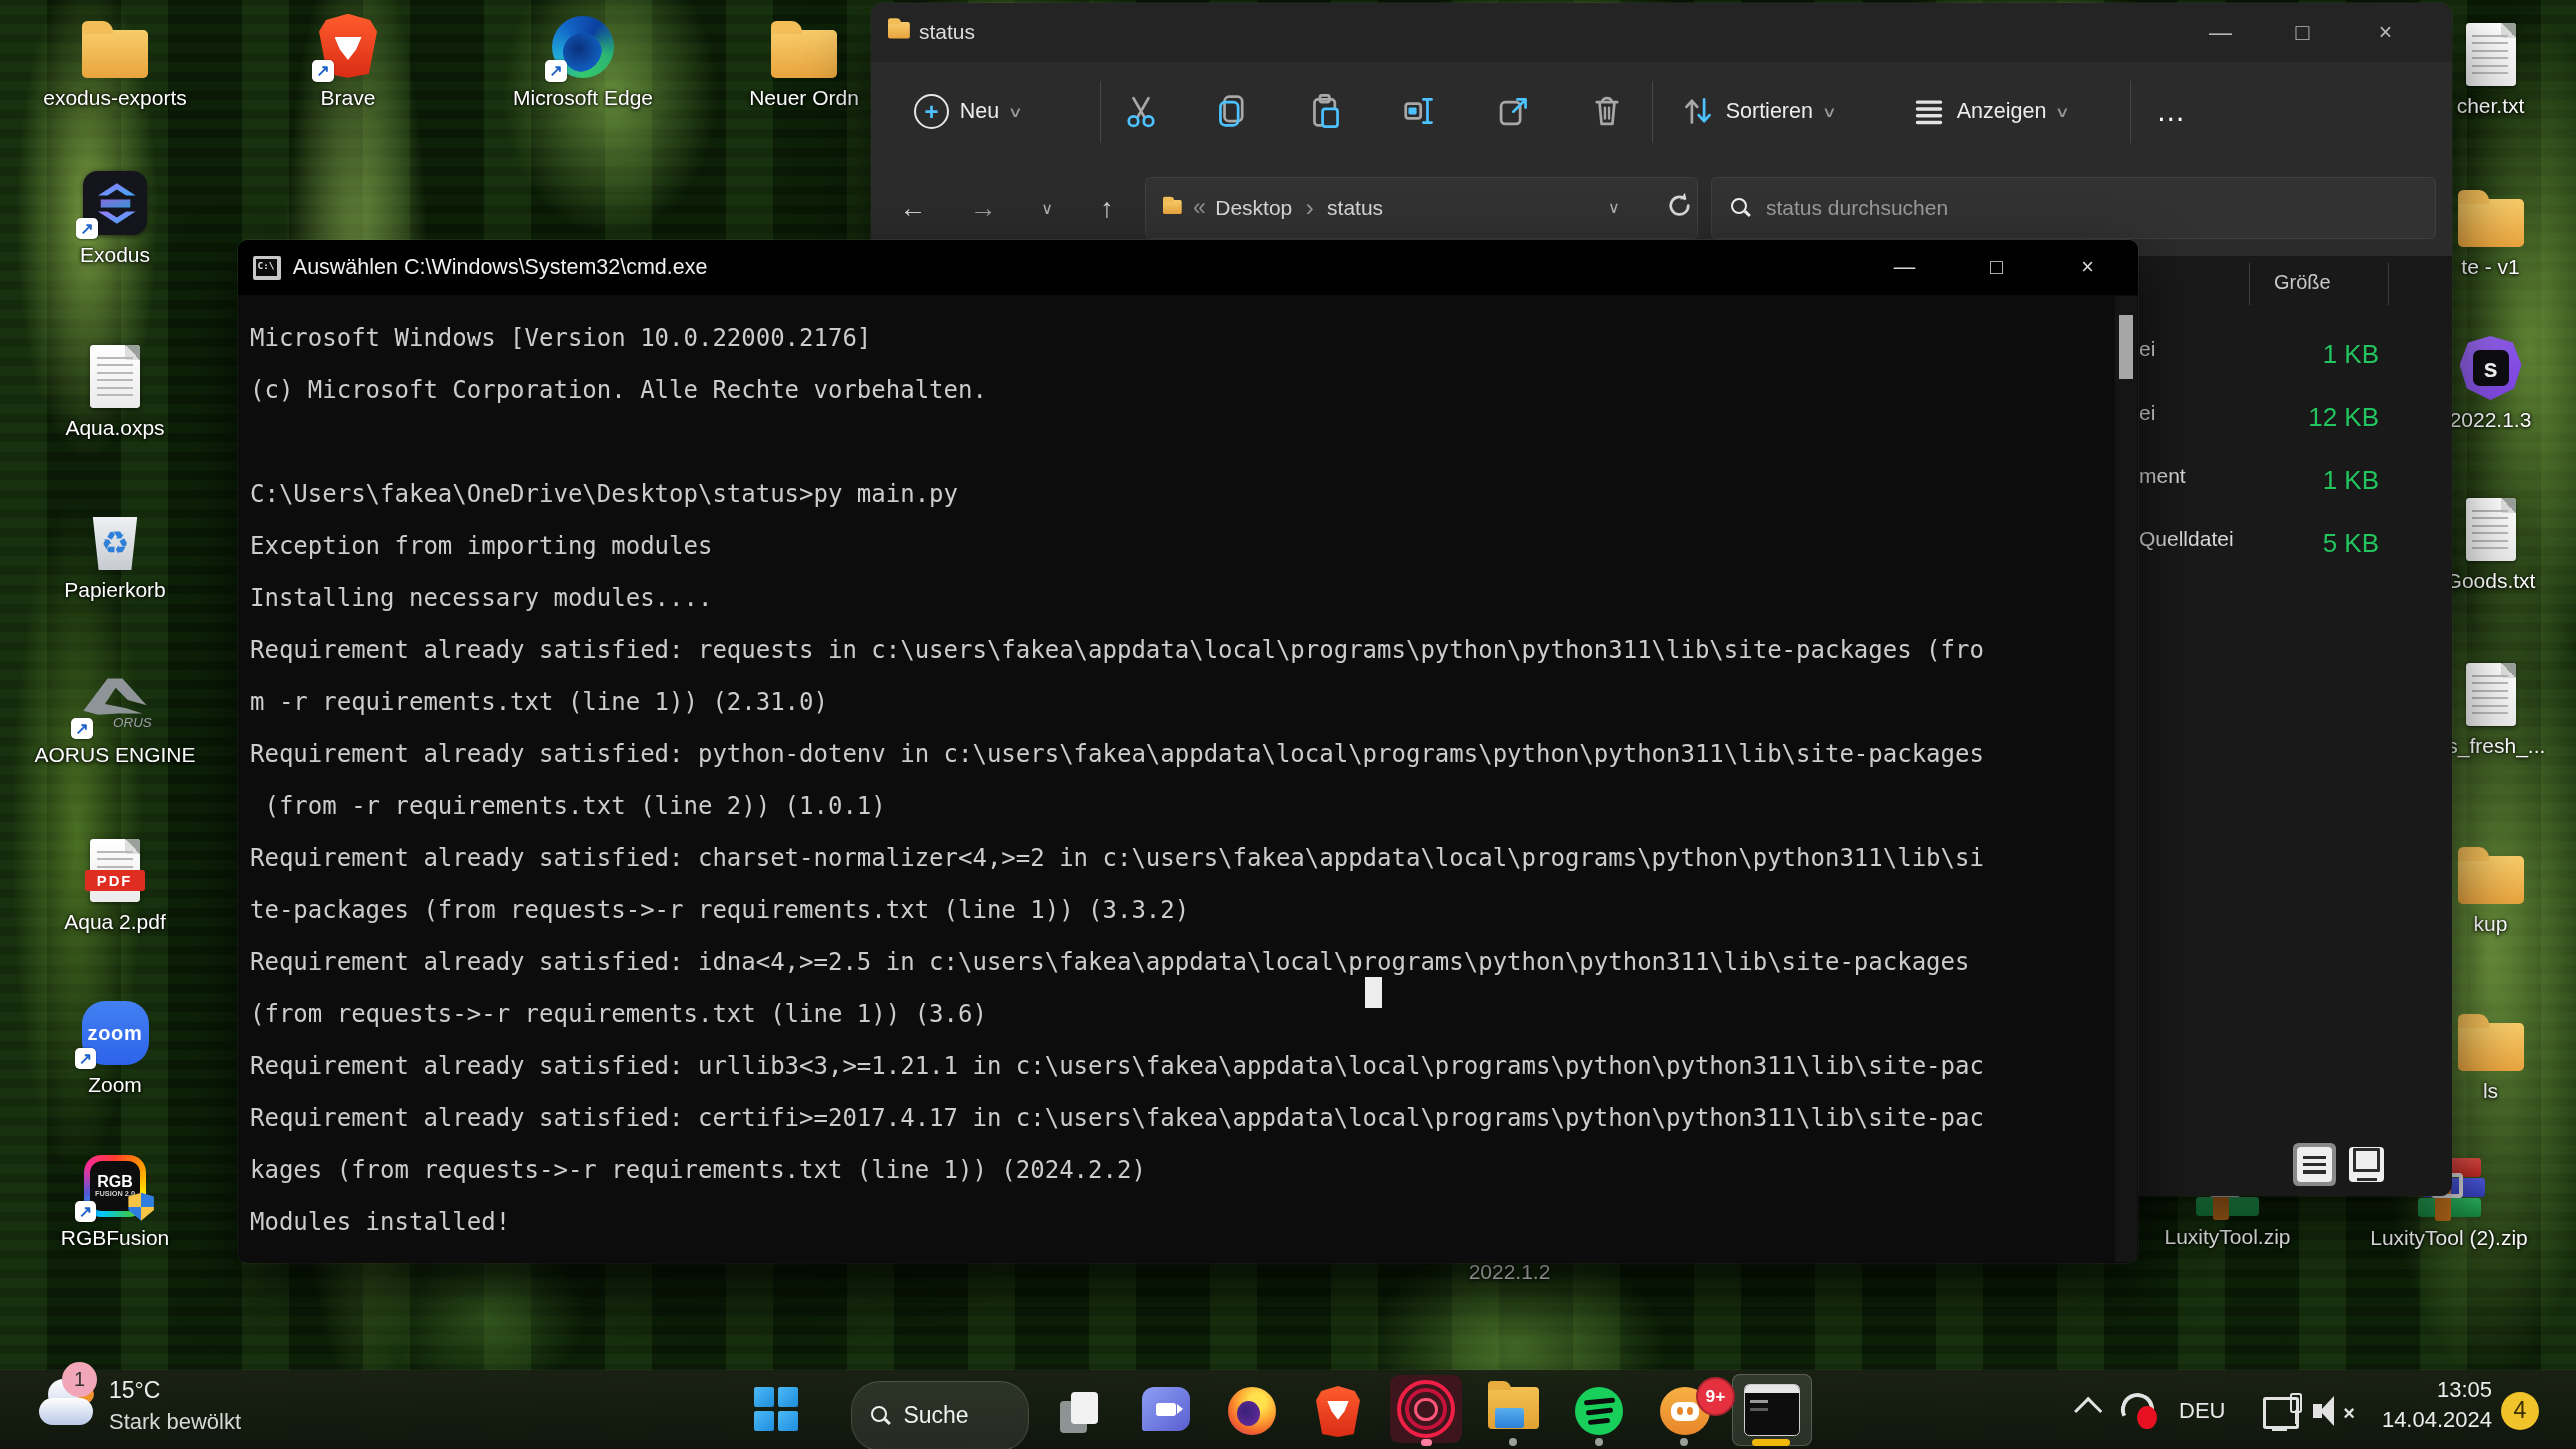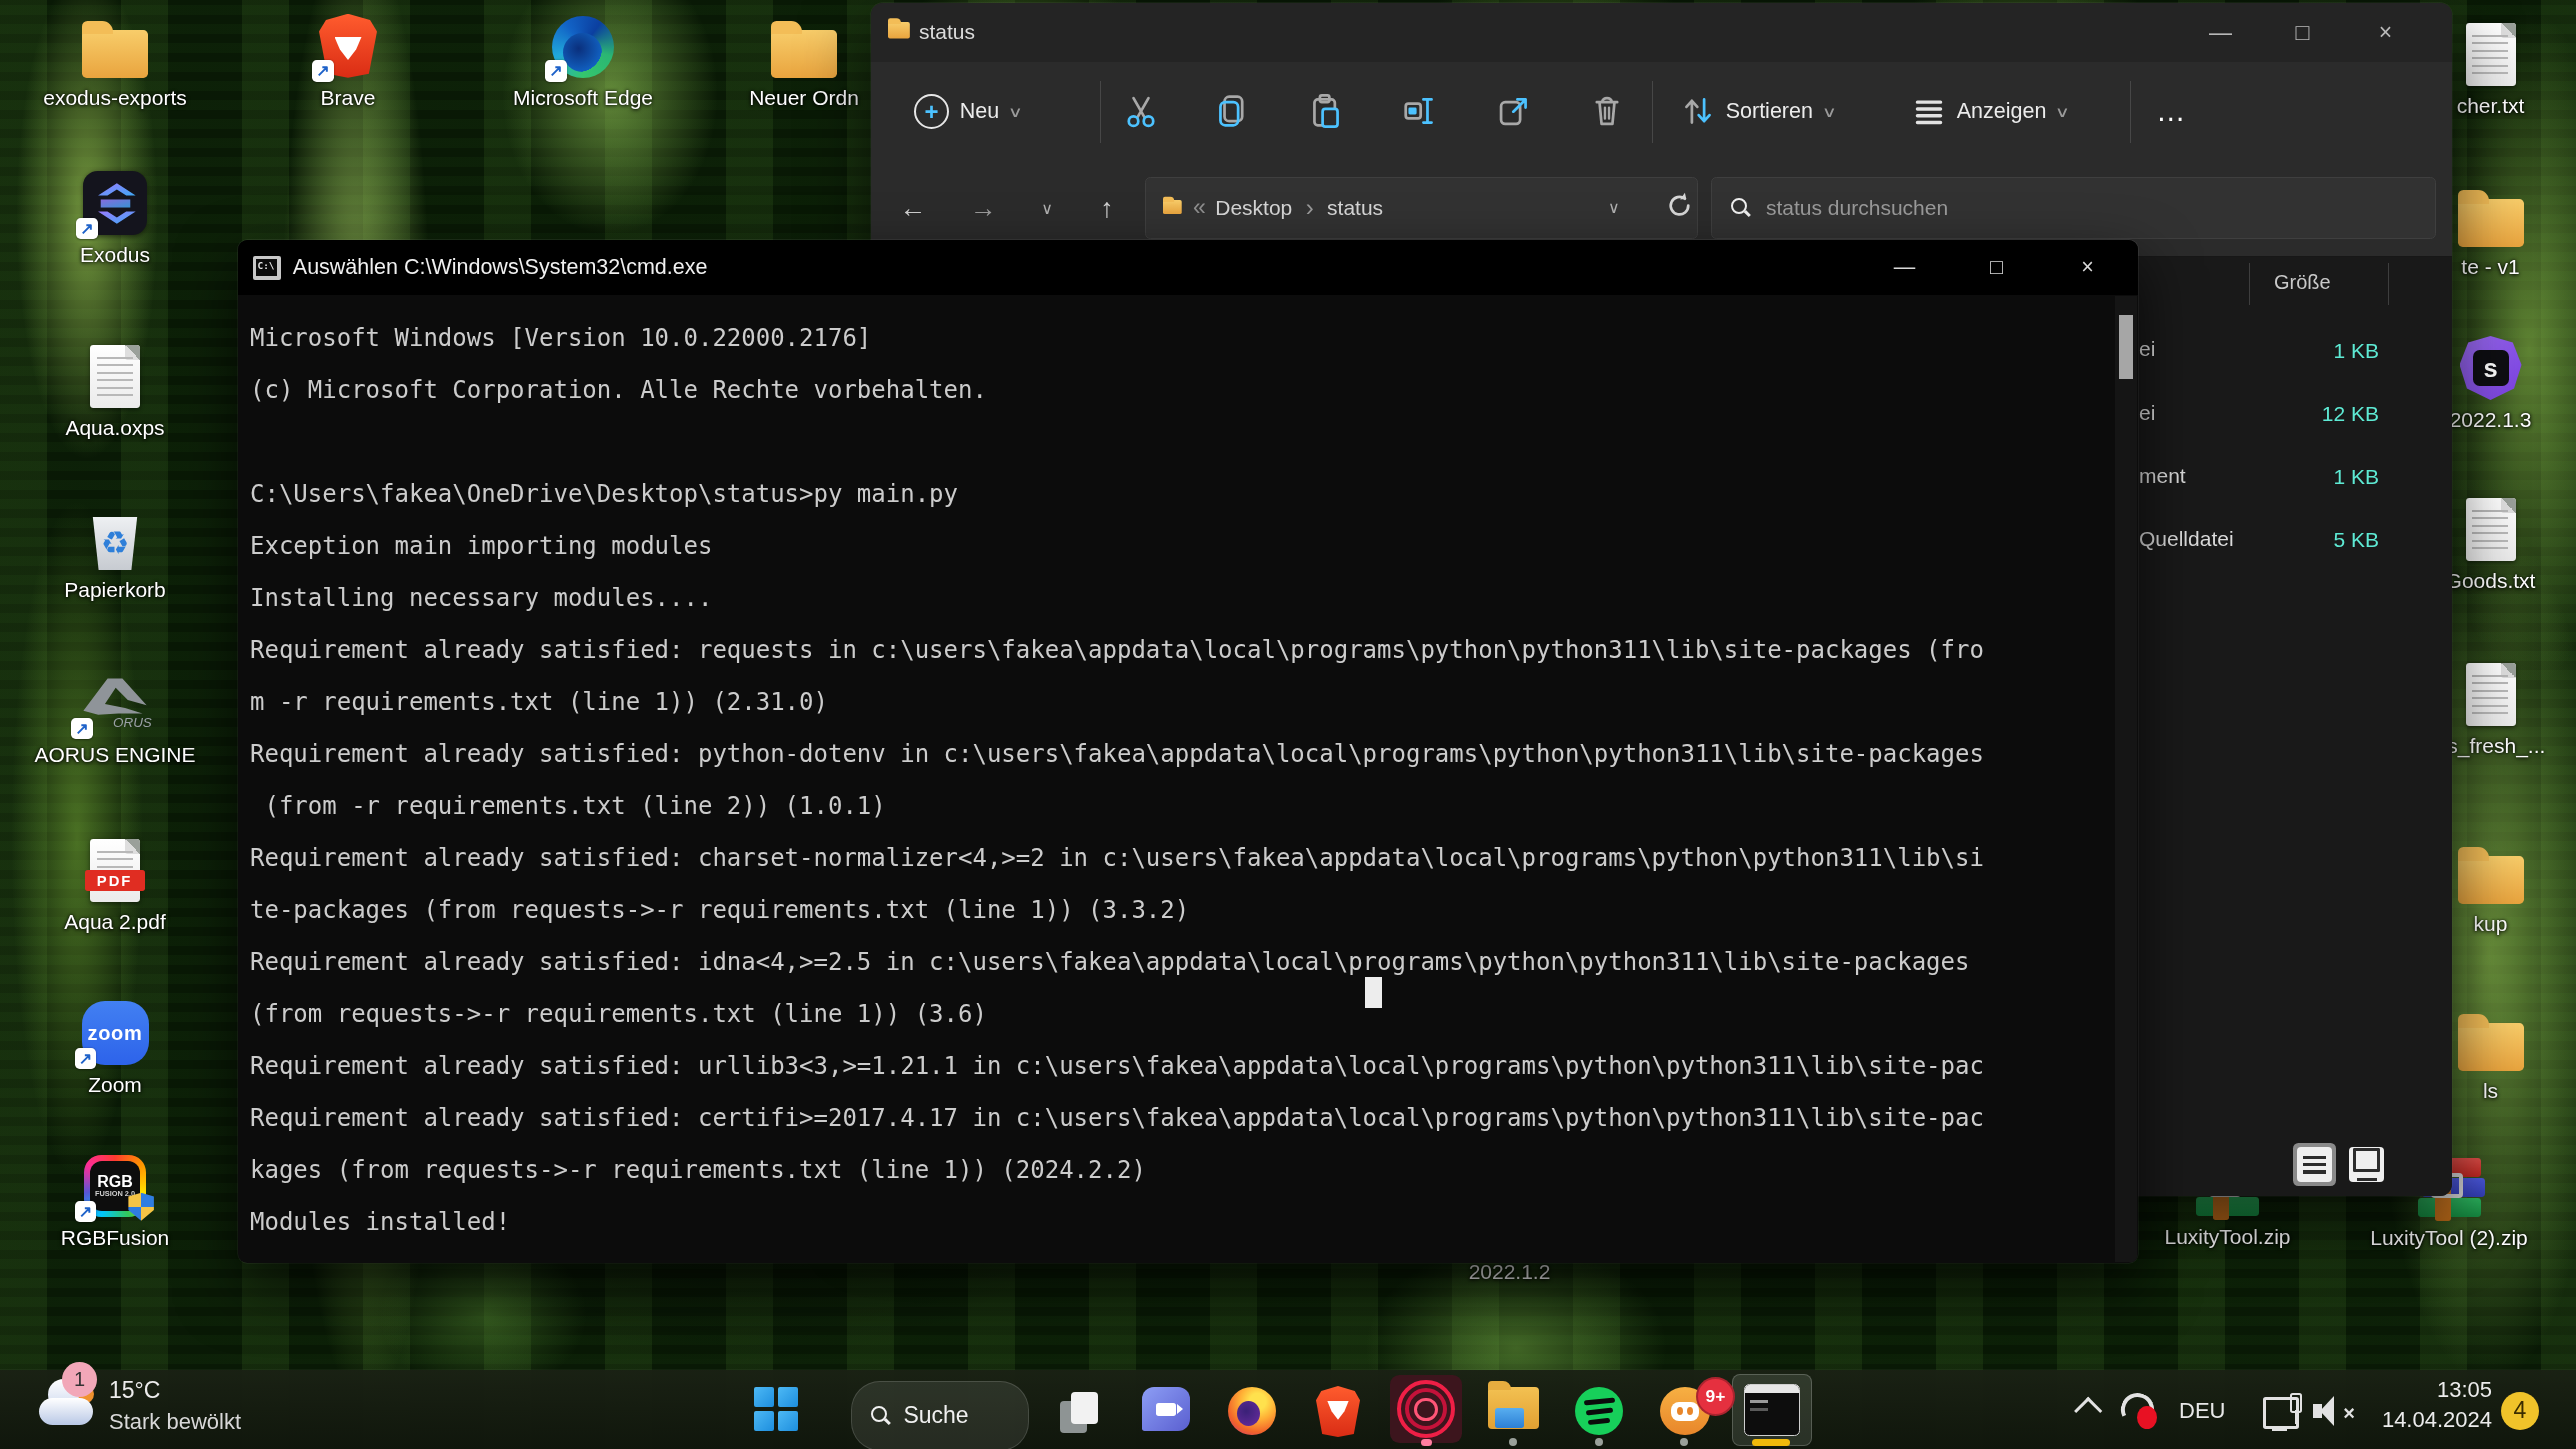--- a/index.html
+++ b/index.html
@@ -102,21 +102,21 @@
     display:flex;align-items:center;justify-content:center;font-weight:bold;}
   .ex-navbar{position:absolute;left:0;top:158px;right:0;height:95px;background:#2b2b2b;border-bottom:1.3px solid #171717;}
   .navarrow{position:absolute;top:0;height:95px;width:54px;display:flex;align-items:center;justify-content:center;
     color:#cfcfcf;font-size:27px;}
   .navbox{position:absolute;top:16px;height:60px;background:#323232;border:1.3px solid #3f3f3f;border-radius:5.4px;
     display:flex;align-items:center;color:#d6d6d6;font-size:21px;}
   .ex-content{position:absolute;left:0;top:254px;right:0;bottom:0;background:#191919;}
   .colsep{position:absolute;top:6.7px;width:1.3px;height:42px;background:#3e3e3e;}
   .colhead{position:absolute;top:14.8px;font-size:20px;color:#c9c9c9;}
   .frow{position:absolute;height:40px;display:flex;align-items:center;color:#dadada;font-size:21px;}
-  .fsize{position:absolute;text-align:right;width:134px;color:#5eead4;font-size:21px;}
+  .fsize{position:absolute;text-align:right;width:134px;color:#22c55e;font-size:26px;}
   .viewtoggles{position:absolute;right:64px;bottom:9.4px;display:flex;gap:9.4px;}
   .vt{width:43px;height:43px;border-radius:5.4px;display:flex;align-items:center;justify-content:center;}
   .vt.sel{background:#8a8a8a;}
   .vt .pad{width:35px;height:35px;border-radius:4px;background:#efefef;display:flex;align-items:center;justify-content:center;flex-direction:column;gap:4px;}
   .vt .ln{width:23px;height:3.4px;background:#2c2c2c;}
   .vt .bigsq{width:21.5px;height:17.4px;border:3.4px solid #2c2c2c;border-radius:1.3px;margin-bottom:2.7px;}
 
   
   #cmd{position:absolute;left:238px;top:240px;width:1900px;height:1023px;z-index:20;background:#0c0c0c;
     border-radius:9.4px;box-shadow:0 24px 60px rgba(0,0,0,.7),0 0 0 0.7px rgba(255,255,255,.10);overflow:hidden;}
@@ -571,21 +571,21 @@
       <div class="cmd-title">Auswählen C:\Windows\System32\cmd.exe</div>
       <div class="cmdcap" style="left:1623px;">—</div>
       <div class="cmdcap" style="left:1715px;">□</div>
       <div class="cmdcap" style="left:1806px;">×</div>
     </div>
     <div class="term">
       <div class="tline">Microsoft Windows [Version 10.0.22000.2176]</div>
       <div class="tline">(c) Microsoft Corporation. Alle Rechte vorbehalten.</div>
       <div class="tline"></div>
       <div class="tline">C:\Users\fakea\OneDrive\Desktop\status&gt;py main.py</div>
-      <div class="tline">Exception main importing modules</div>
+      <div class="tline">Exception from importing modules</div>
       <div class="tline">Installing necessary modules....</div>
       <div class="tline">Requirement already satisfied: requests in c:\users\fakea\appdata\local\programs\python\python311\lib\site-packages (fro</div>
       <div class="tline">m -r requirements.txt (line 1)) (2.31.0)</div>
       <div class="tline">Requirement already satisfied: python-dotenv in c:\users\fakea\appdata\local\programs\python\python311\lib\site-packages</div>
       <div class="tline"> (from -r requirements.txt (line 2)) (1.0.1)</div>
       <div class="tline">Requirement already satisfied: charset-normalizer&lt;4,&gt;=2 in c:\users\fakea\appdata\local\programs\python\python311\lib\si</div>
       <div class="tline">te-packages (from requests-&gt;-r requirements.txt (line 1)) (3.3.2)</div>
       <div class="tline">Requirement already satisfied: idna&lt;4,&gt;=2.5 in c:\users\fakea\appdata\local\programs\python\python311\lib\site-packages</div>
       <div class="tline">(from requests-&gt;-r requirements.txt (line 1)) (3.6)</div>
       <div class="tline">Requirement already satisfied: urllib3&lt;3,&gt;=1.21.1 in c:\users\fakea\appdata\local\programs\python\python311\lib\site-pac</div>

